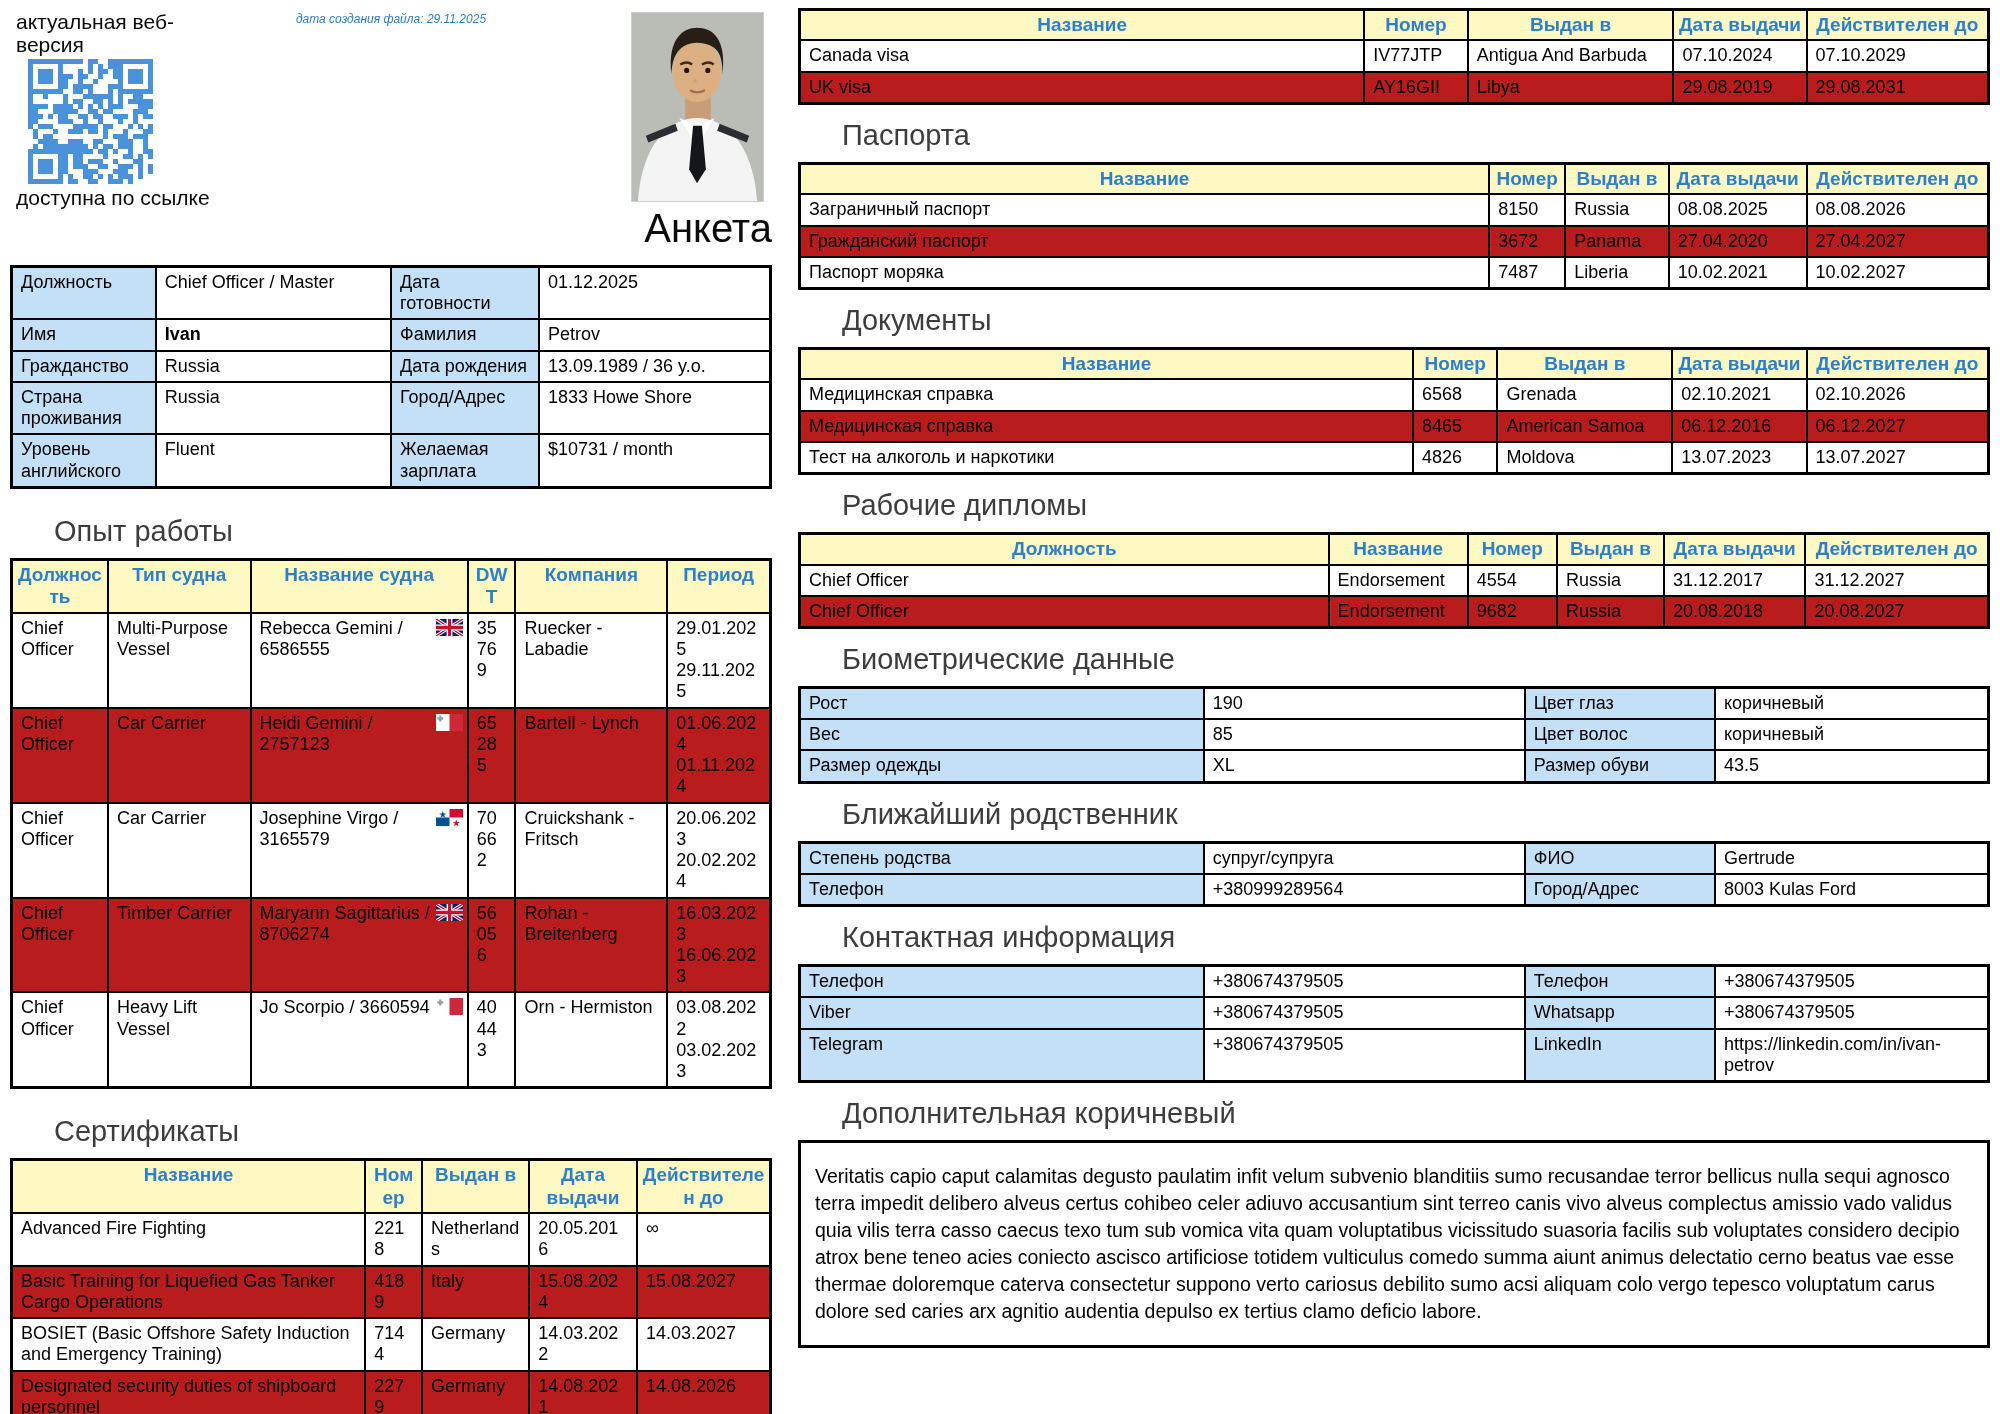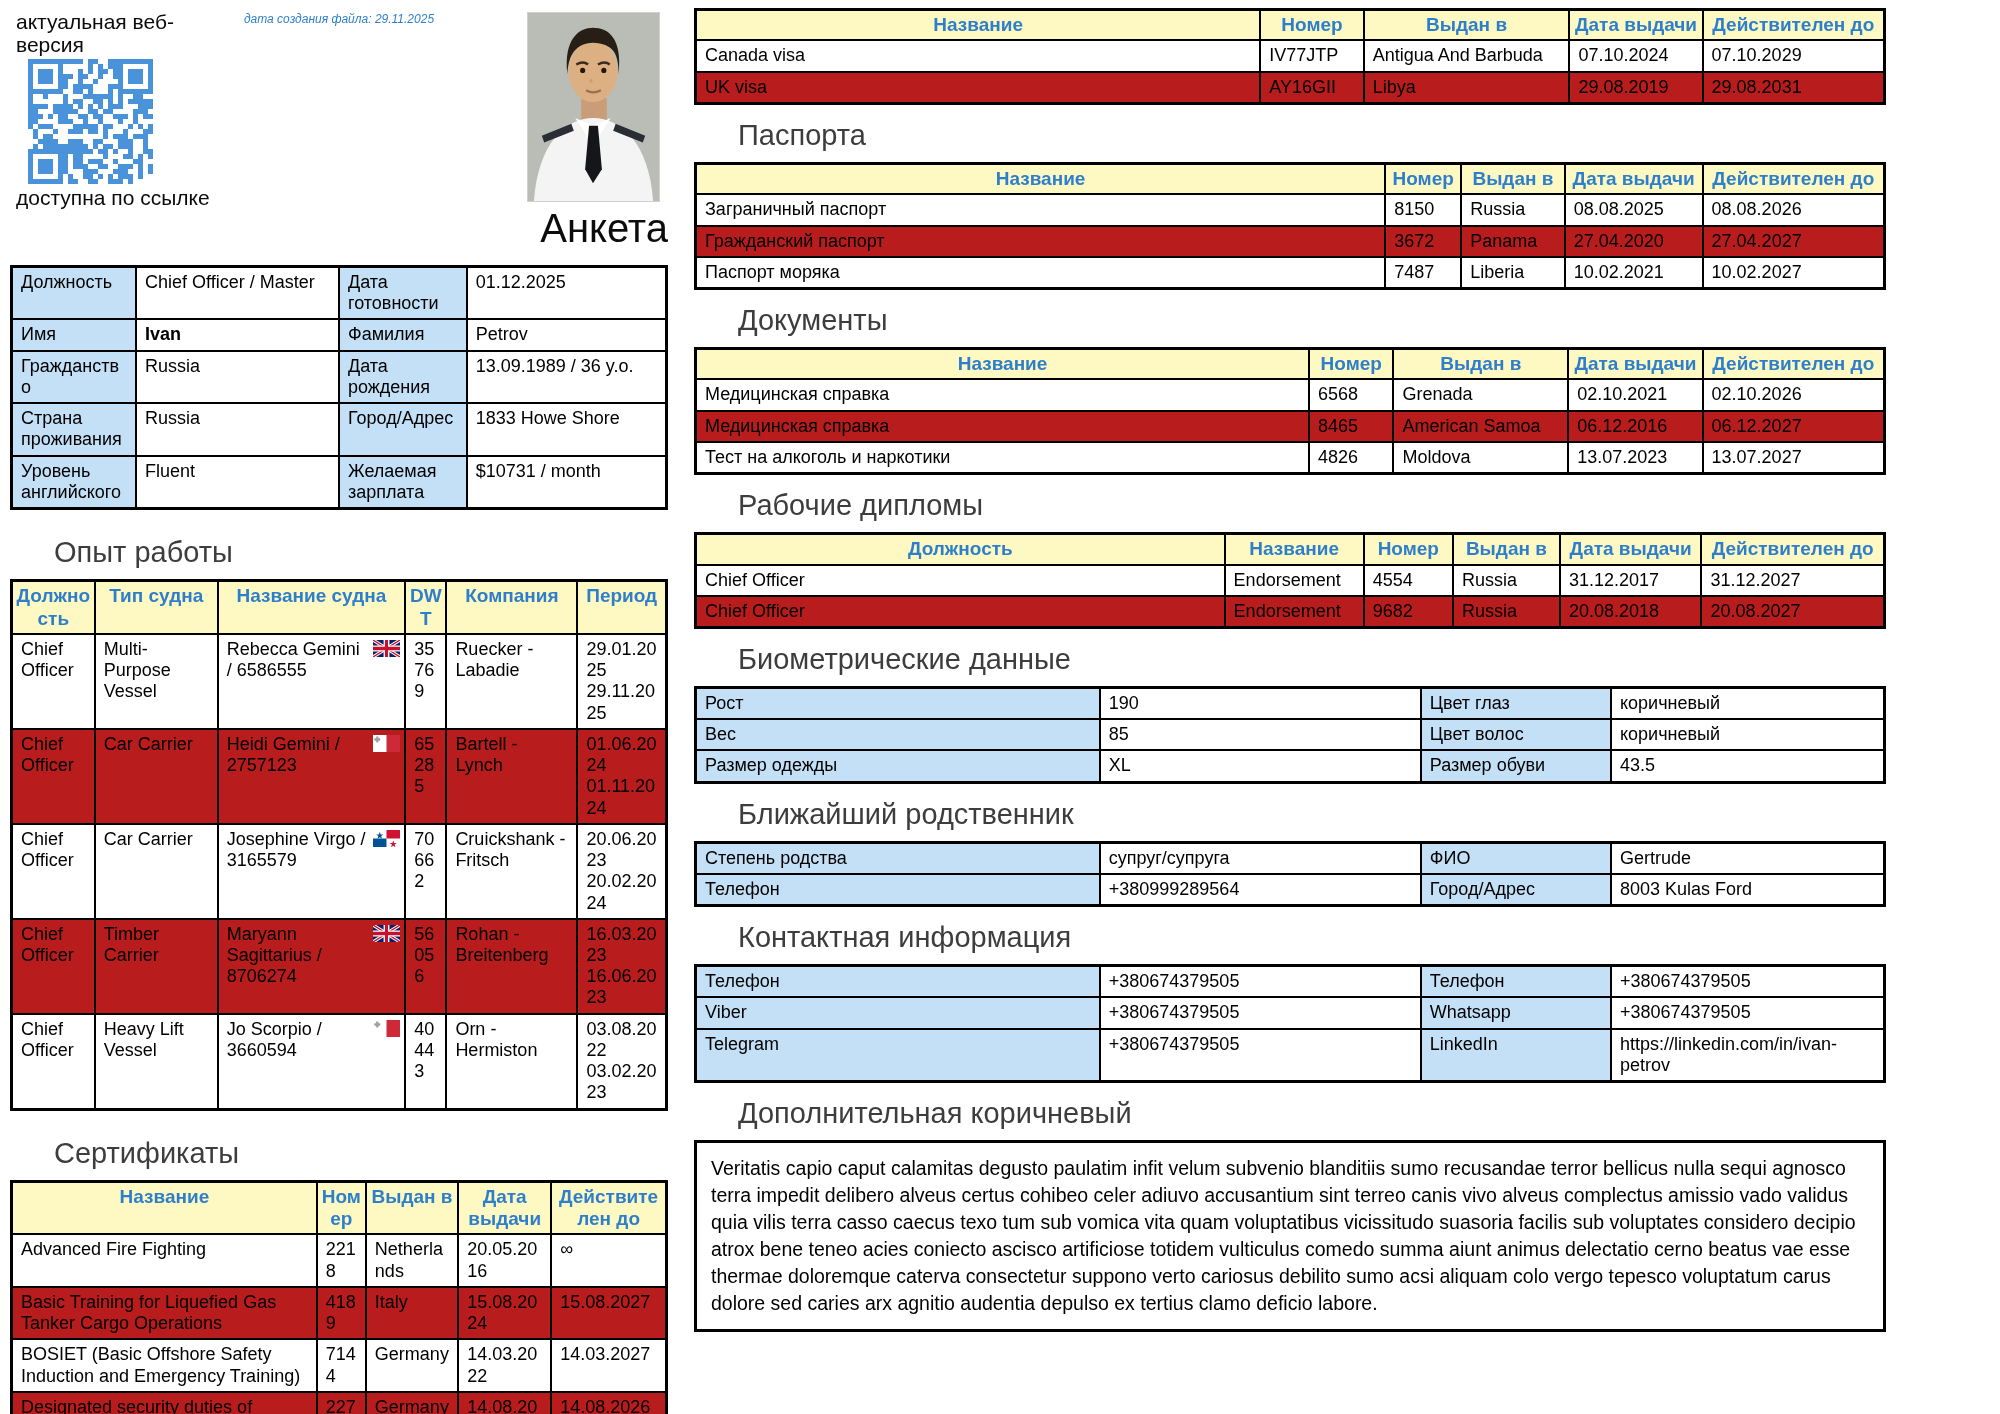--- a/index.html
+++ b/index.html
@@ -1,19 +1,19 @@
 <!DOCTYPE html>
 <html><head>
 <meta charset="utf-8">
 <style>
   *{box-sizing:border-box;margin:0;padding:0}
   html,body{background:#fff}
   body{width:2000px;height:1414px;font-family:"Liberation Sans",sans-serif;color:#000;overflow:hidden}
   .page{display:flex;gap:26px;padding:8px 10px;width:2000px;height:1414px}
-  .col-left{width:658px;flex:none}
+  .col-left{width:762px;flex:none}
   .col-right{width:1192px;flex:none}
 
   .top-area{position:relative;height:192px}
   .qr-block{position:absolute;left:6px;top:0;width:220px}
   .qr-caption{font-size:21px;color:#0b0b0b;line-height:1.1;margin:2px 0}
   #qr-svg{width:125px;height:125px;display:block;margin:3px 0 2px 12px}
   .file-date{position:absolute;left:0;right:0;top:4px;text-align:center;color:#2e7fcb;font-style:italic;font-size:12px}
   .photo-frame{position:absolute;right:8px;top:4px;width:133px;height:190px;border:1px solid #cfcfcf}
   .photo-frame svg{display:block;width:100%;height:100%}
 
@@ -25,21 +25,21 @@
   td,th{border:2px solid #000;padding:4px 8px;vertical-align:top;text-align:left;line-height:1.18;word-wrap:break-word}
   th{background:#fef9c3;color:#2e7fcb;font-weight:700;font-size:19px;text-align:center;padding:3px 3px}
   td.lbl{background:#c3e0f7}
   tr.alt td{background:#b91c1c}
   td.b,.b{font-weight:700}
   td.period{white-space:pre-line}
   td.vessel{position:relative;padding-right:36px}
   .flag{position:absolute;top:5px;right:4px;width:27px;height:17px}
   .flag svg{width:100%;height:100%;display:block}
 
-  .info-box{border:3px solid #000;padding:12px 14px;font-size:19.5px;line-height:1.38}
+  .info-box{border:3px solid #000;padding:20px 14px;font-size:19.5px;line-height:1.38}
   .mt0{margin-top:0}
 </style>
 </head>
 <body>
 
 <div class="page">
 
   <div class="col-left">
 
     <div class="top-area">

